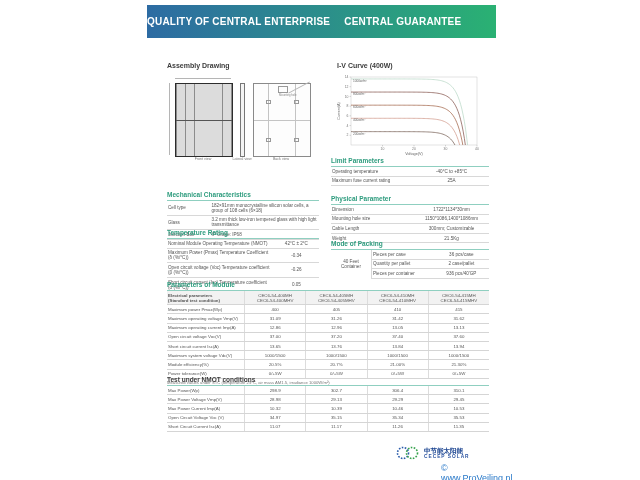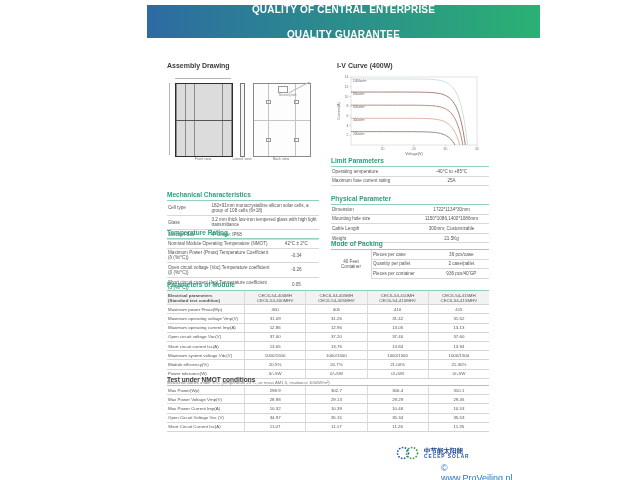--- a/index.html
+++ b/index.html
@@ -1,22 +1,22 @@
 <!DOCTYPE html>
 <html><head>
 <meta charset="utf-8">
 <style>
   html,body{margin:0;padding:0;background:#ffffff;}
   .canvas{position:relative;width:640px;height:480px;background:#ffffff;overflow:hidden;
           font-family:"Liberation Sans","DejaVu Sans",sans-serif;color:#444;}
   .doc{position:absolute;left:147px;top:5px;width:350px;height:472px;}
   
-  .header-bar{position:absolute;left:0;top:0;width:393px;height:33px;
+  .header-bar{position:absolute;left:0;top:0;width:349px;height:33px;
     background:linear-gradient(90deg,#2d6ba3,#2ab173);
-    display:flex;align-items:center;justify-content:center;gap:14px;flex-direction:column;}
+    display:flex;align-items:center;gap:14px;}
   .header-bar span{color:#fff;font-weight:bold;font-size:10px;letter-spacing:.2px;}
   
   .sec-title{font-weight:bold;font-size:6.5px;margin:0 0 2px 0;}
   .t-teal{color:#2e9c7e;}
   .t-dark{color:#3c3c3c;font-size:7px;}
   .abs{position:absolute;}
   
   .kv{border-top:1px solid #8fcfc0;}
   .kv-row{display:flex;border-bottom:.5px solid #d8d8d8;align-items:center;}
   .kv-label{font-size:4.6px;color:#555;padding:1.8px 2px 1.8px 1px;}
@@ -63,21 +63,21 @@
   .credit{position:absolute;font-size:9px;color:#2878c8;}
 </style>
 </head>
 <body>
 
 <div class="canvas">
   <div class="doc">
 
     <div class="header-bar">
       <span>QUALITY OF CENTRAL ENTERPRISE</span>
-      <span>QUALITY GUARANTEE</span>
+      <span>CENTRAL GUARANTEE</span>
     </div>
 
     <div class="abs sec-title t-dark" style="left:20px;top:57px;">Assembly Drawing</div>
     <div class="fig" style="left:20px;top:68px;width:148px;height:92px;">
       <div class="dim-h" style="left:8px;top:5px;width:56px;"></div>
       <div class="dim-v" style="left:2px;top:10px;height:72px;"></div>
       <div class="front">
           <div class="front-mid"></div>
         </div>
       <div class="lateral"></div>

